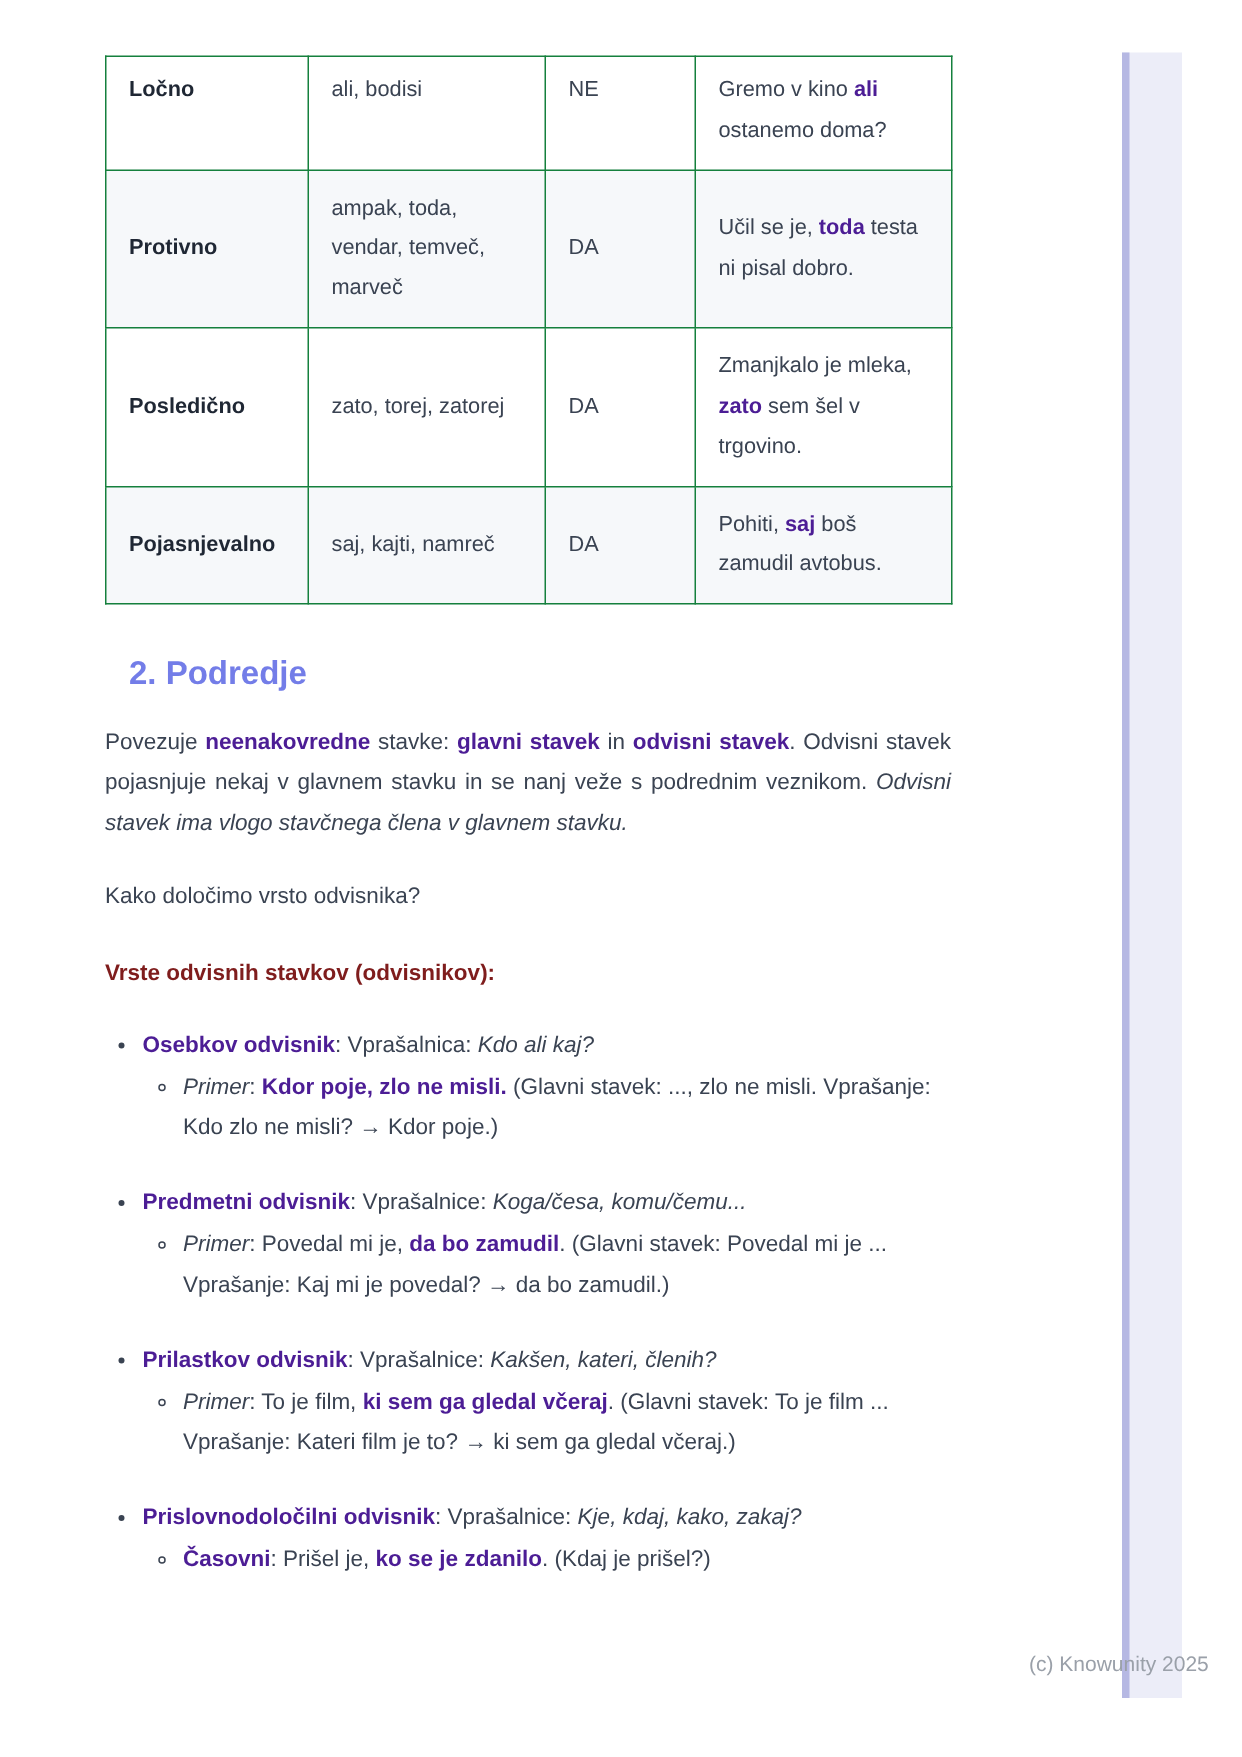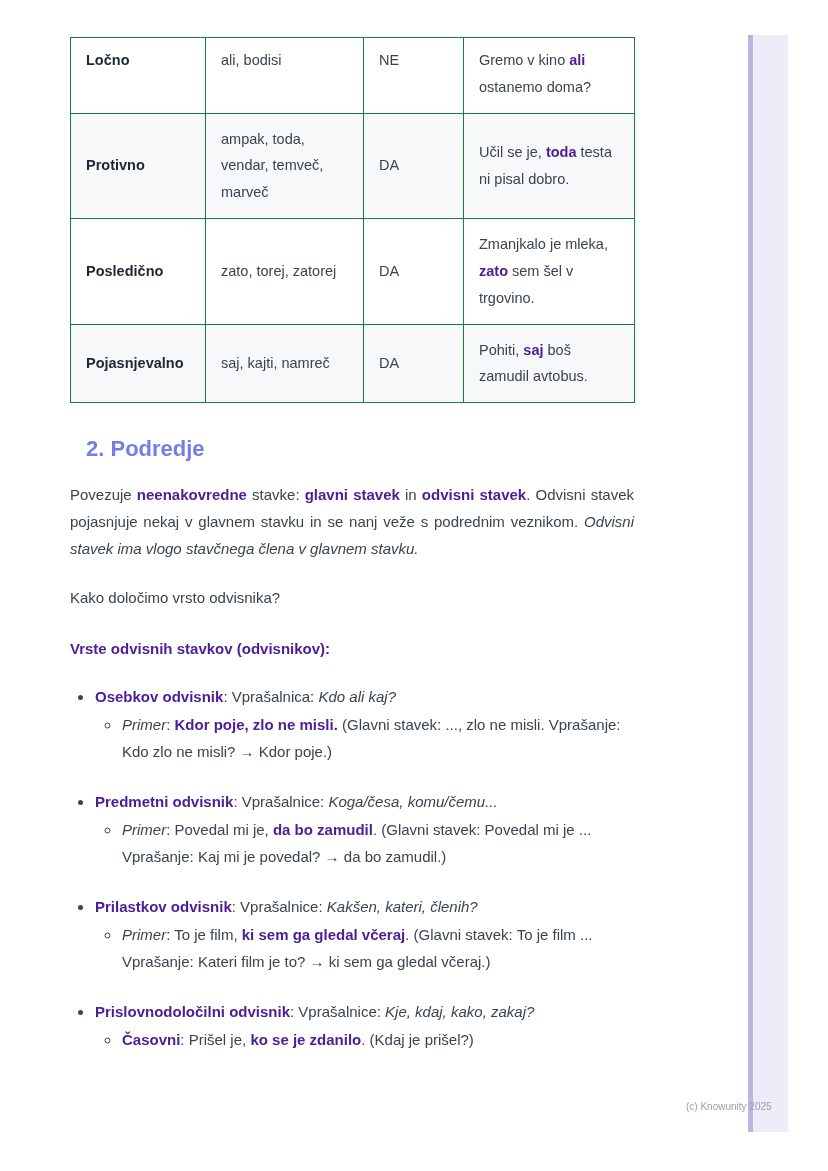--- a/index.html
+++ b/index.html
@@ -46,21 +46,21 @@
 
   ol.steps {
     margin: 23px 0 0 0;
     padding-left: 28px;
     font-size: 15px;
     line-height: 27px;
   }
   ol.steps li { margin-bottom: 11px; padding-left: 2px; }
   ol.steps li:last-child { margin-bottom: 0; }
 
-  p.types-heading { font-weight: bold; color: #4c1d95; margin: 24px 0 0 0; }
+  p.types-heading { font-weight: bold; color: #7f1d1d; margin: 24px 0 0 0; }
 
   ul.types {
     margin: 21px 0 0 0;
     padding-left: 24px;
     font-size: 15px;
     line-height: 27px;
     list-style: disc;
   }
   ul.types > li { margin-bottom: 23px; padding-left: 1px; }
   ul.types > li:last-child { margin-bottom: 0; }
@@ -75,21 +75,21 @@
     position: absolute;
     left: 748px; top: 35px;
     width: 40px; height: 1097px;
     background: #ecedf8;
     border-left: 5px solid #b6b8e3;
     z-index: 1;
   }
   .watermark {
     position: absolute;
     left: 686px; top: 1101px;
-    font-size: 10px;
+    font-size: 14px;
     color: #9aa0a9;
     z-index: 2;
     white-space: nowrap;
   }
 </style>
 </head>
 <body>
 
 <div class="content">
 

